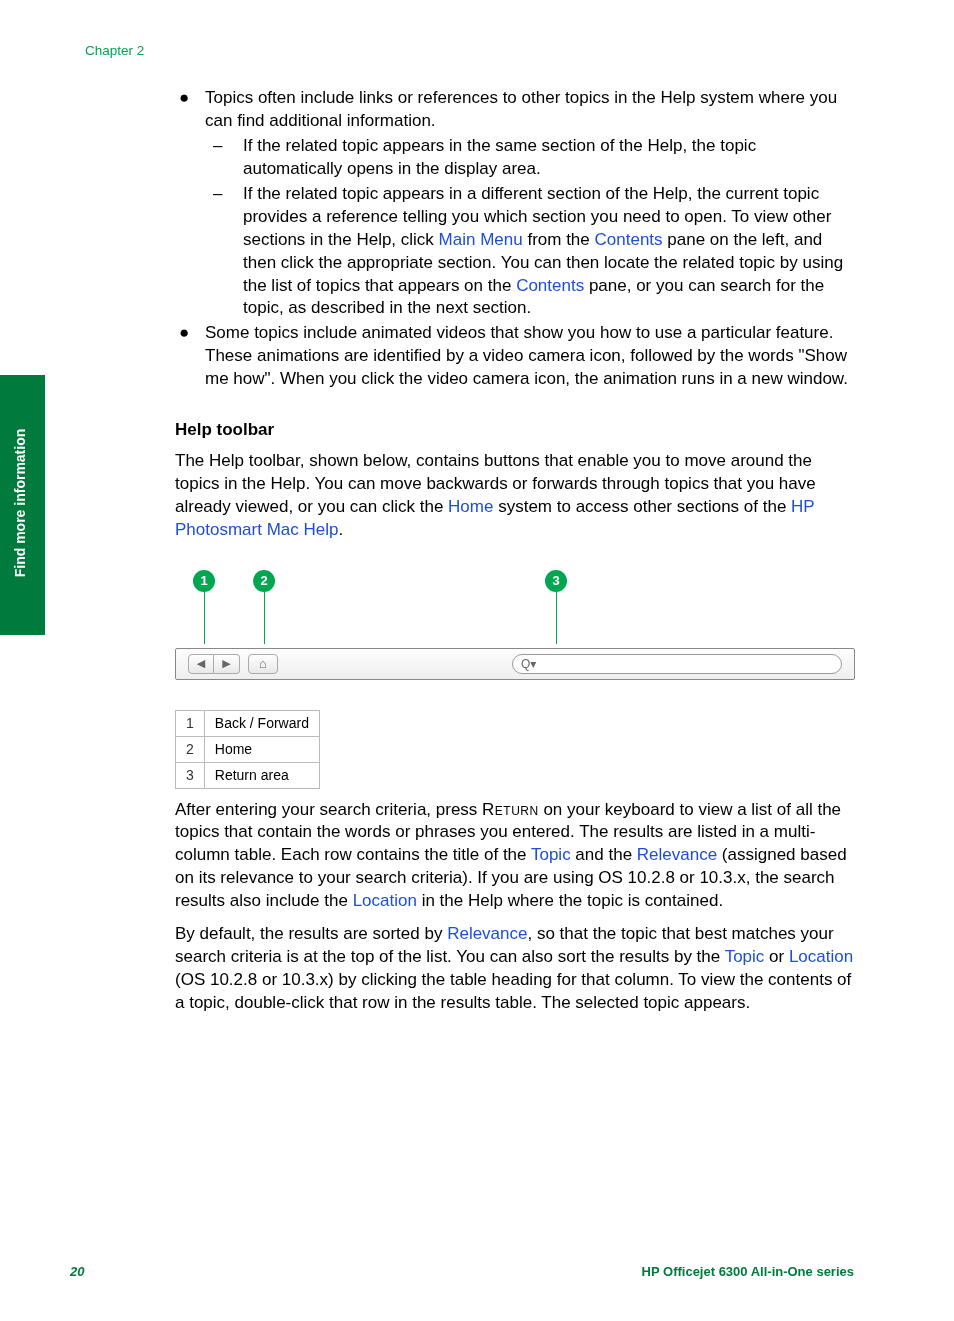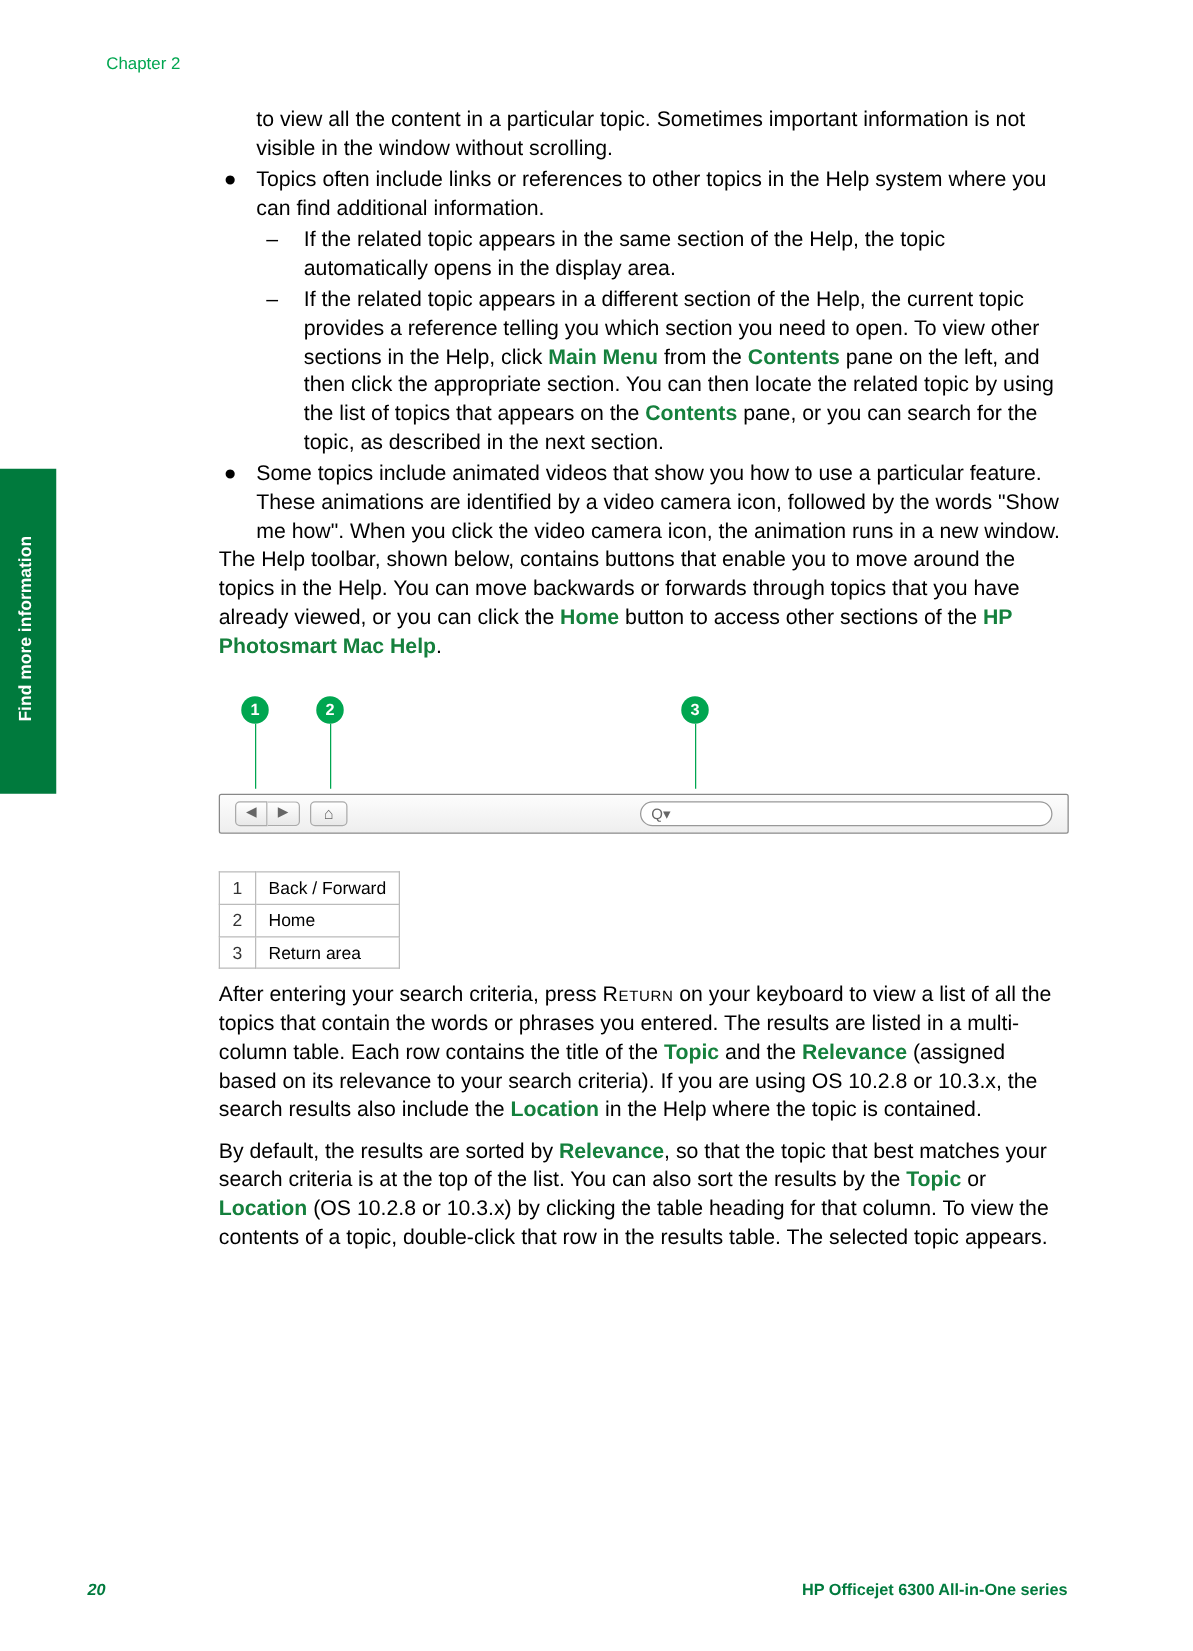--- a/index.html
+++ b/index.html
@@ -44,21 +44,21 @@
     left: 175px;
     width: 680px;
     line-height: 1.35;
   }
   .indent1 { margin-left: 30px; }
   .bullet-row { display: flex; margin-top: 2px; }
   .bullet-mark { width: 30px; flex-shrink: 0; text-align: left; padding-left: 4px; }
   .dash-row { display: flex; margin-top: 2px; }
   .dash-mark { width: 38px; flex-shrink: 0; text-align: left; padding-left: 8px; }
   .sub-indent { margin-left: 30px; }
-  .bold-orange { color: #15803d; font-weight: bold; }
+  .bold-orange { color: #1d4ed8; font-weight: normal; }
   .h-toolbar-title { font-weight: bold; margin-top: 28px; margin-bottom: 8px; }
   .para { margin-top: 10px; }
   .toolbar-diagram {
     margin-top: 28px;
     position: relative;
     height: 120px;
   }
   .callout-circle {
     position: absolute;
     width: 22px; height: 22px;
@@ -173,21 +173,20 @@
 <body>
 
 <div class="chapter">Chapter 2</div>
 
 <div class="side-tab">
   <div class="side-tab-text">Find more information</div>
 </div>
 
 <div class="content">
 
-  <div class="indent1">to view all the content in a particular topic. Sometimes important information is not visible in the window without scrolling.</div>
 
   <div class="bullet-row">
     <div class="bullet-mark">●</div>
     <div>Topics often include links or references to other topics in the Help system where you can find additional information.</div>
   </div>
 
   <div class="sub-indent">
     <div class="dash-row">
       <div class="dash-mark">–</div>
       <div>If the related topic appears in the same section of the Help, the topic automatically opens in the display area.</div>
@@ -198,23 +197,24 @@
         <span>If the related topic appears in a different section of the Help, the current topic provides a reference telling you which section you need to open. To view other sections in the Help, click </span><span class="bold-orange">Main Menu</span><span> from the </span><span class="bold-orange">Contents</span><span> pane on the left, and then click the appropriate section. You can then locate the related topic by using the list of topics that appears on the </span><span class="bold-orange">Contents</span><span> pane, or you can search for the topic, as described in the next section.</span>
       </div>
     </div>
   </div>
 
   <div class="bullet-row">
     <div class="bullet-mark">●</div>
     <div>Some topics include animated videos that show you how to use a particular feature. These animations are identified by a video camera icon, followed by the words "Show me how". When you click the video camera icon, the animation runs in a new window.</div>
   </div>
 
+  <div class="h-toolbar-title">Help toolbar</div>
 
   <div>
-    <span>The Help toolbar, shown below, contains buttons that enable you to move around the topics in the Help. You can move backwards or forwards through topics that you have already viewed, or you can click the </span><span class="bold-orange">Home</span><span> button to access other sections of the </span><span class="bold-orange">HP Photosmart Mac Help</span><span>.</span>
+    <span>The Help toolbar, shown below, contains buttons that enable you to move around the topics in the Help. You can move backwards or forwards through topics that you have already viewed, or you can click the </span><span class="bold-orange">Home</span><span> system to access other sections of the </span><span class="bold-orange">HP Photosmart Mac Help</span><span>.</span>
   </div>
 
   <div class="toolbar-diagram">
     <div class="callout-circle c1">1</div>
     <div class="callout-circle c2">2</div>
     <div class="callout-circle c3">3</div>
     <div class="leader l1"></div>
     <div class="leader l2"></div>
     <div class="leader l3"></div>
 

